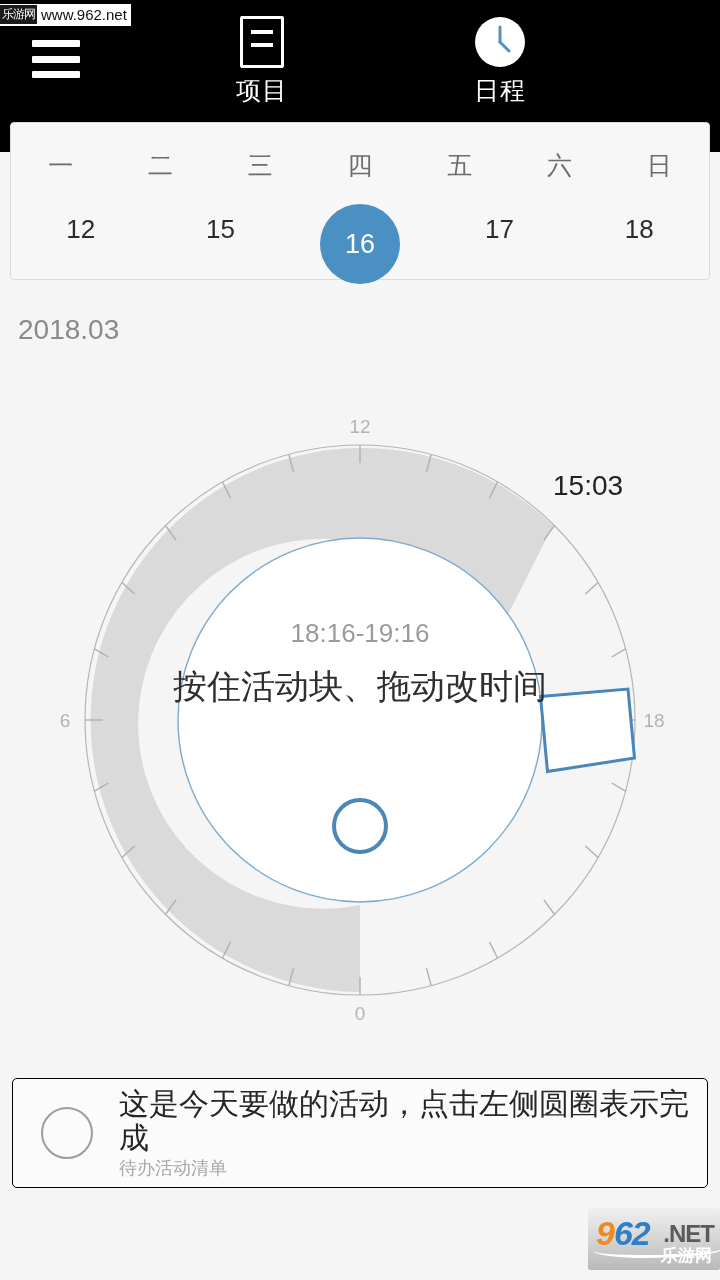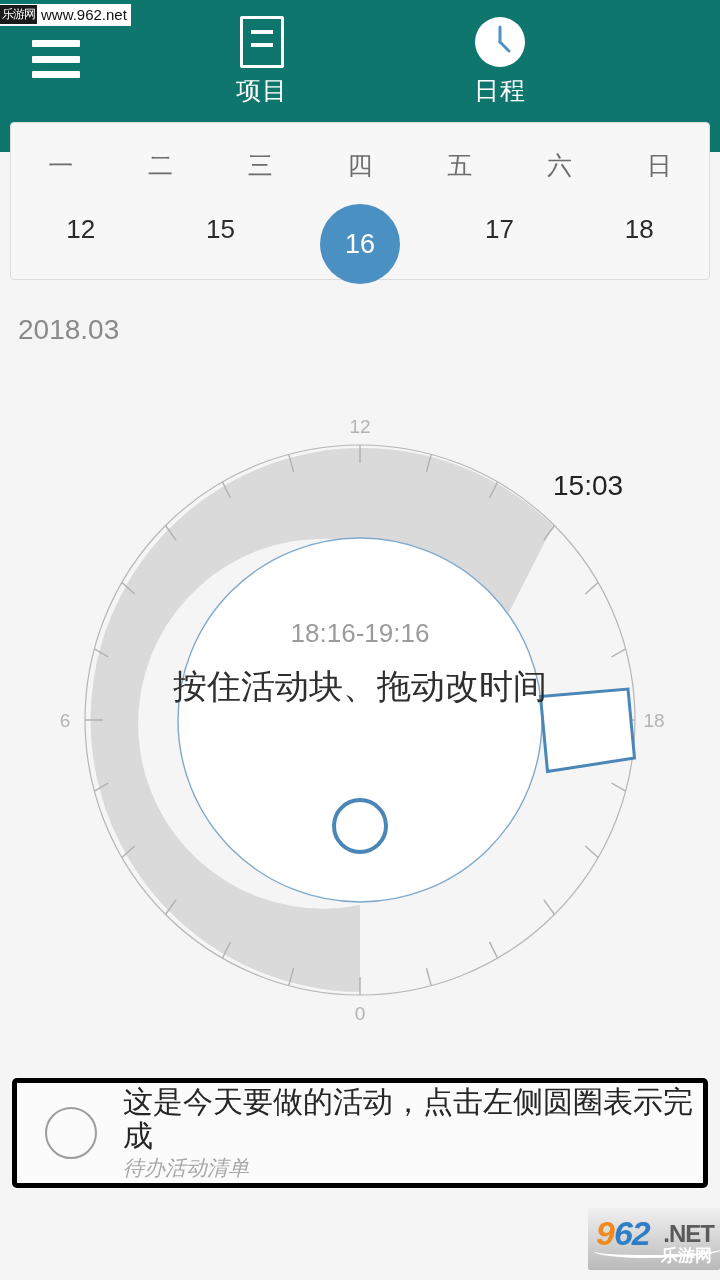--- a/index.html
+++ b/index.html
@@ -17,21 +17,21 @@
     background: #f5f5f5;
     overflow: hidden;
   }
 
   
   .header {
     position: absolute;
     left: 0; top: 0;
     width: 720px;
     height: 152px;
-    background: #0f766e;
+    background: #000000;
     display: flex;
     align-items: center;
   }
   .hamburger {
     position: absolute;
     left: 32px;
     top: 40px;
     width: 48px;
     height: 38px;
     display: flex;
@@ -170,21 +170,21 @@
   }
 
   
   .todo-card {
     position: absolute;
     left: 12px;
     top: 1078px;
     width: 696px;
     height: 110px;
     background: #fbfbfb;
-    border: 5px solid #000000;
+    border: 1px solid #000000;
     border-radius: 5px;
     box-sizing: border-box;
     display: flex;
     align-items: center;
     cursor: pointer;
   }
   .todo-check {
     width: 48px;
     height: 48px;
     border: 2px solid #9d9d9d;
@@ -197,23 +197,22 @@
     margin-left: 26px;
     display: flex;
     flex-direction: column;
   }
   .todo-title {
     font-size: 30px;
     color: #262626;
     line-height: 1.15;
   }
   .todo-sub {
-    font-size: 21px;
+    font-size: 18px;
     color: #a8a8a8;
-    font-style: italic;
   }
 
   
   .wm-top {
     position: absolute;
     left: 0;
     top: 4px;
     background: #ffffff;
     padding: 1px 4px 2px 0;
     display: flex;

